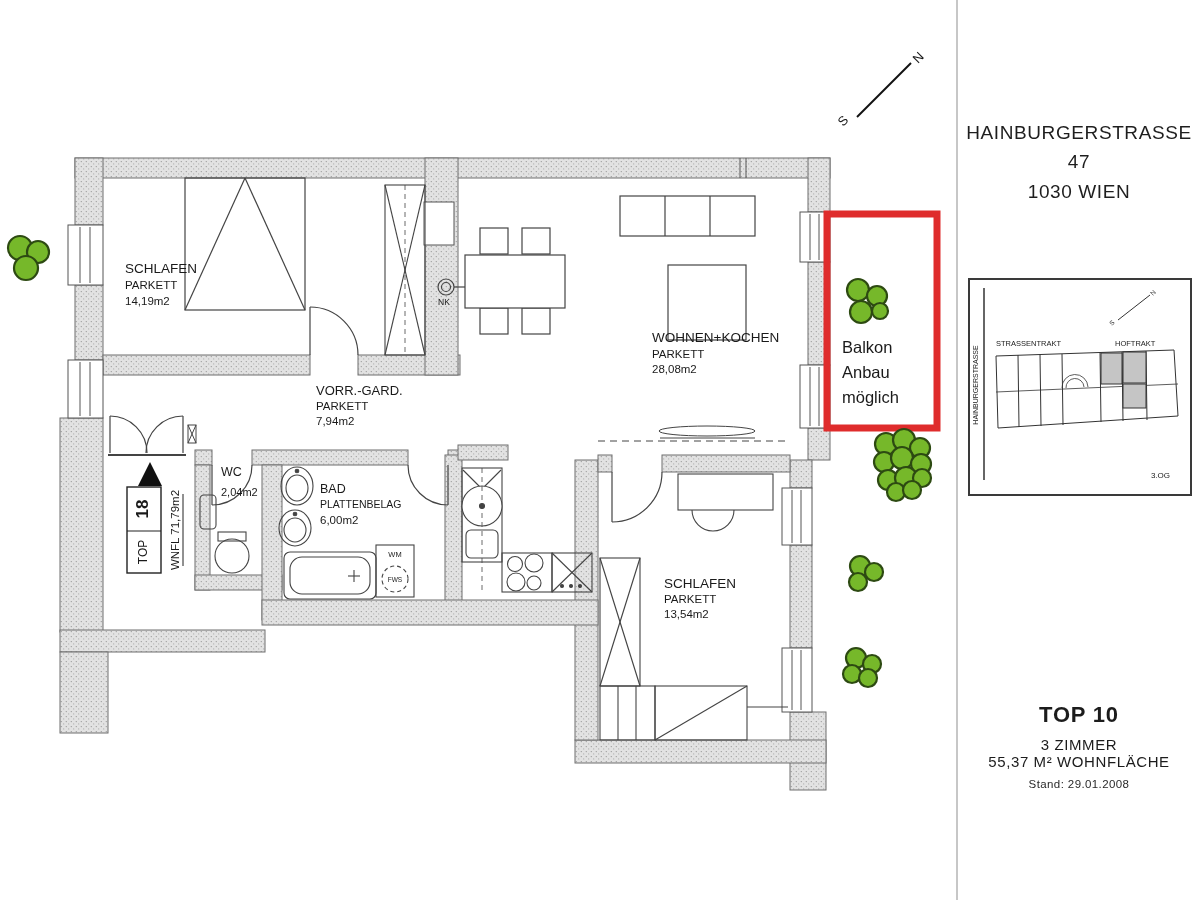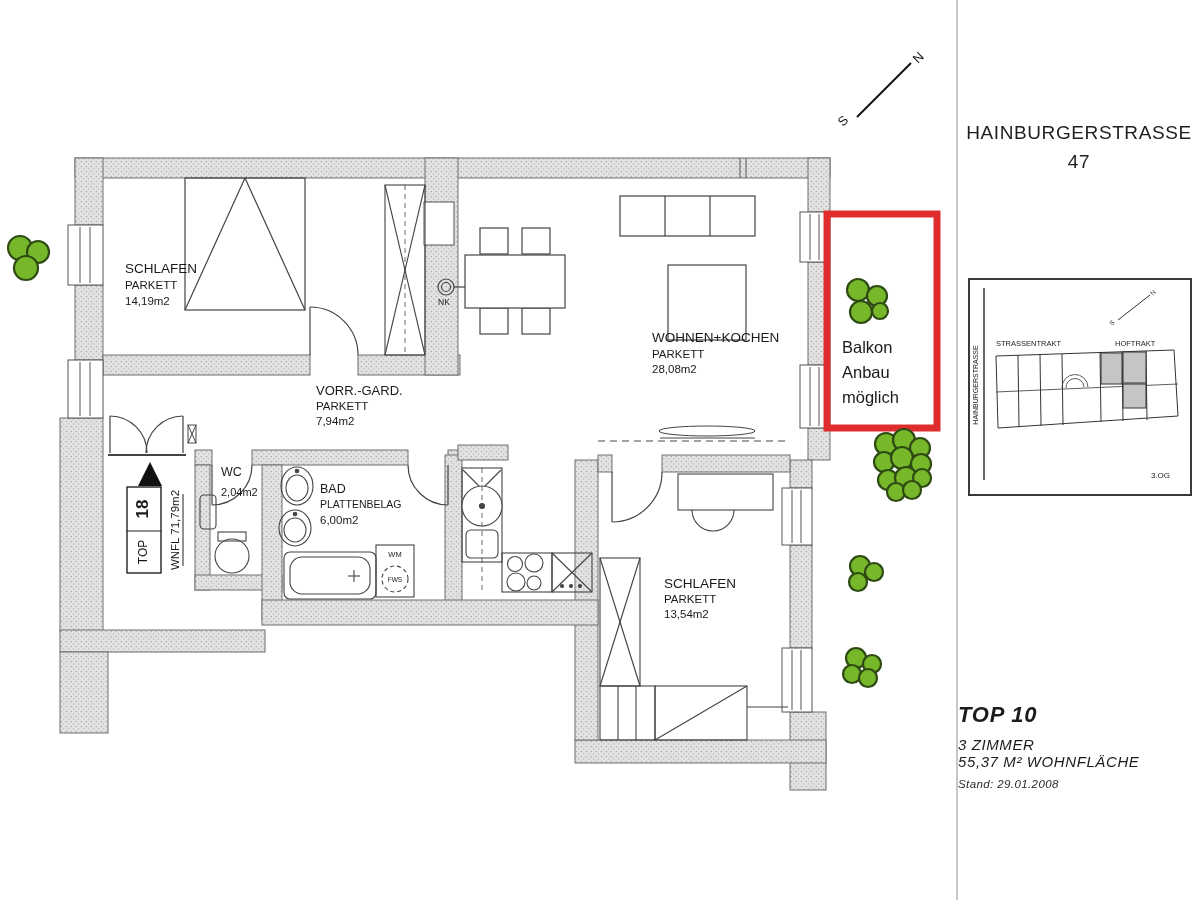--- a/index.html
+++ b/index.html
@@ -5,21 +5,21 @@
   html,body{margin:0;padding:0;background:#ffffff;}
   .stage{position:relative;width:1200px;height:900px;background:#fff;overflow:hidden;
          font-family:"Liberation Sans",sans-serif;}
   .plan-svg{position:absolute;left:0;top:0;}
   .divider{position:absolute;left:956px;top:0;width:2px;height:900px;background:#c7c7c7;}
   .side{position:absolute;left:958px;top:0;width:242px;height:900px;}
   .address{position:absolute;top:118px;left:0;width:100%;text-align:center;
            color:#1e1e1e;font-size:19px;font-weight:400;letter-spacing:.6px;line-height:1.55;}
   .inset-box{position:absolute;top:278px;left:10px;width:220px;height:214px;
              border:2px solid #3a3a3a;background:#fff;}
-  .unit-info{position:absolute;top:702px;left:0;width:100%;text-align:left;color:#1c1c1c;font-style:italic;}
+  .unit-info{position:absolute;top:702px;left:0;width:100%;text-align:center;color:#1c1c1c;}
   .unit-title{font-size:22px;font-weight:700;letter-spacing:.8px;margin:0 0 8px 0;}
   .unit-line{font-size:15px;letter-spacing:.6px;margin:0 0;}
   .unit-stand{font-size:11.5px;letter-spacing:.4px;margin-top:8px;color:#2a2a2a;}
   text{font-family:"Liberation Sans",sans-serif;fill:#1a1a1a;}
 </style>
 </head>
 <body>
 
 <div class="stage">
 
@@ -322,20 +322,21 @@
     </g>
   </g>
 </svg>
 
 <div class="divider"></div>
 
 <div class="side">
 
   <div class="address">
     <div>HAINBURGERSTRASSE 47</div>
+    <div>1030 WIEN</div>
   </div>
 
   <div class="inset-box">
     <svg width="216" height="210" viewBox="0 0 216 210">
 
       <line x1="14" y1="8" x2="14" y2="200" stroke="#333" stroke-width="1.5"></line>
       <text x="8" y="105" font-size="7" text-anchor="middle" transform="rotate(-90 8 105)">HAINBURGERSTRASSE</text>
 
       <g>
         <line x1="148" y1="40" x2="180" y2="15" stroke="#333" stroke-width="1"></line>

